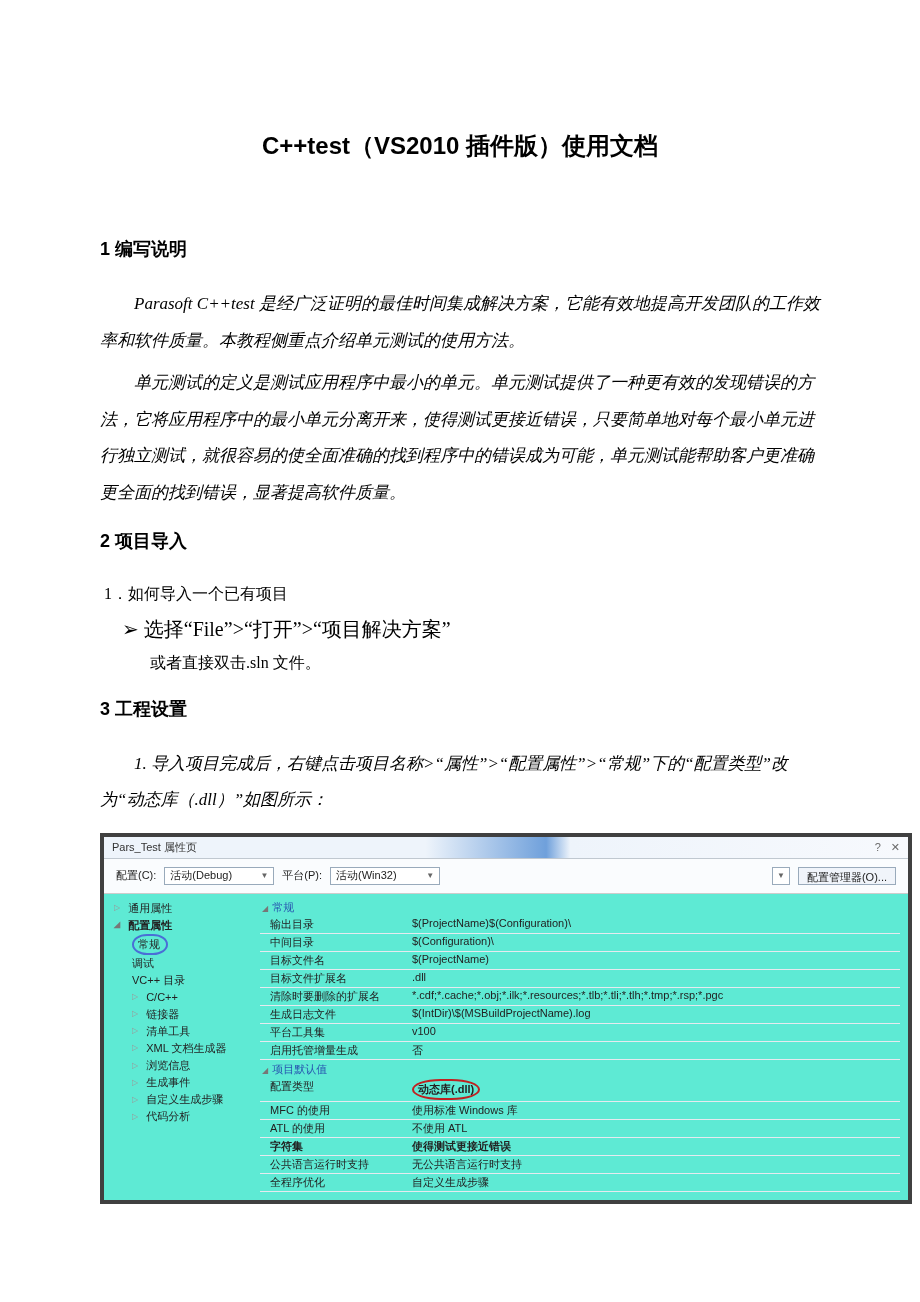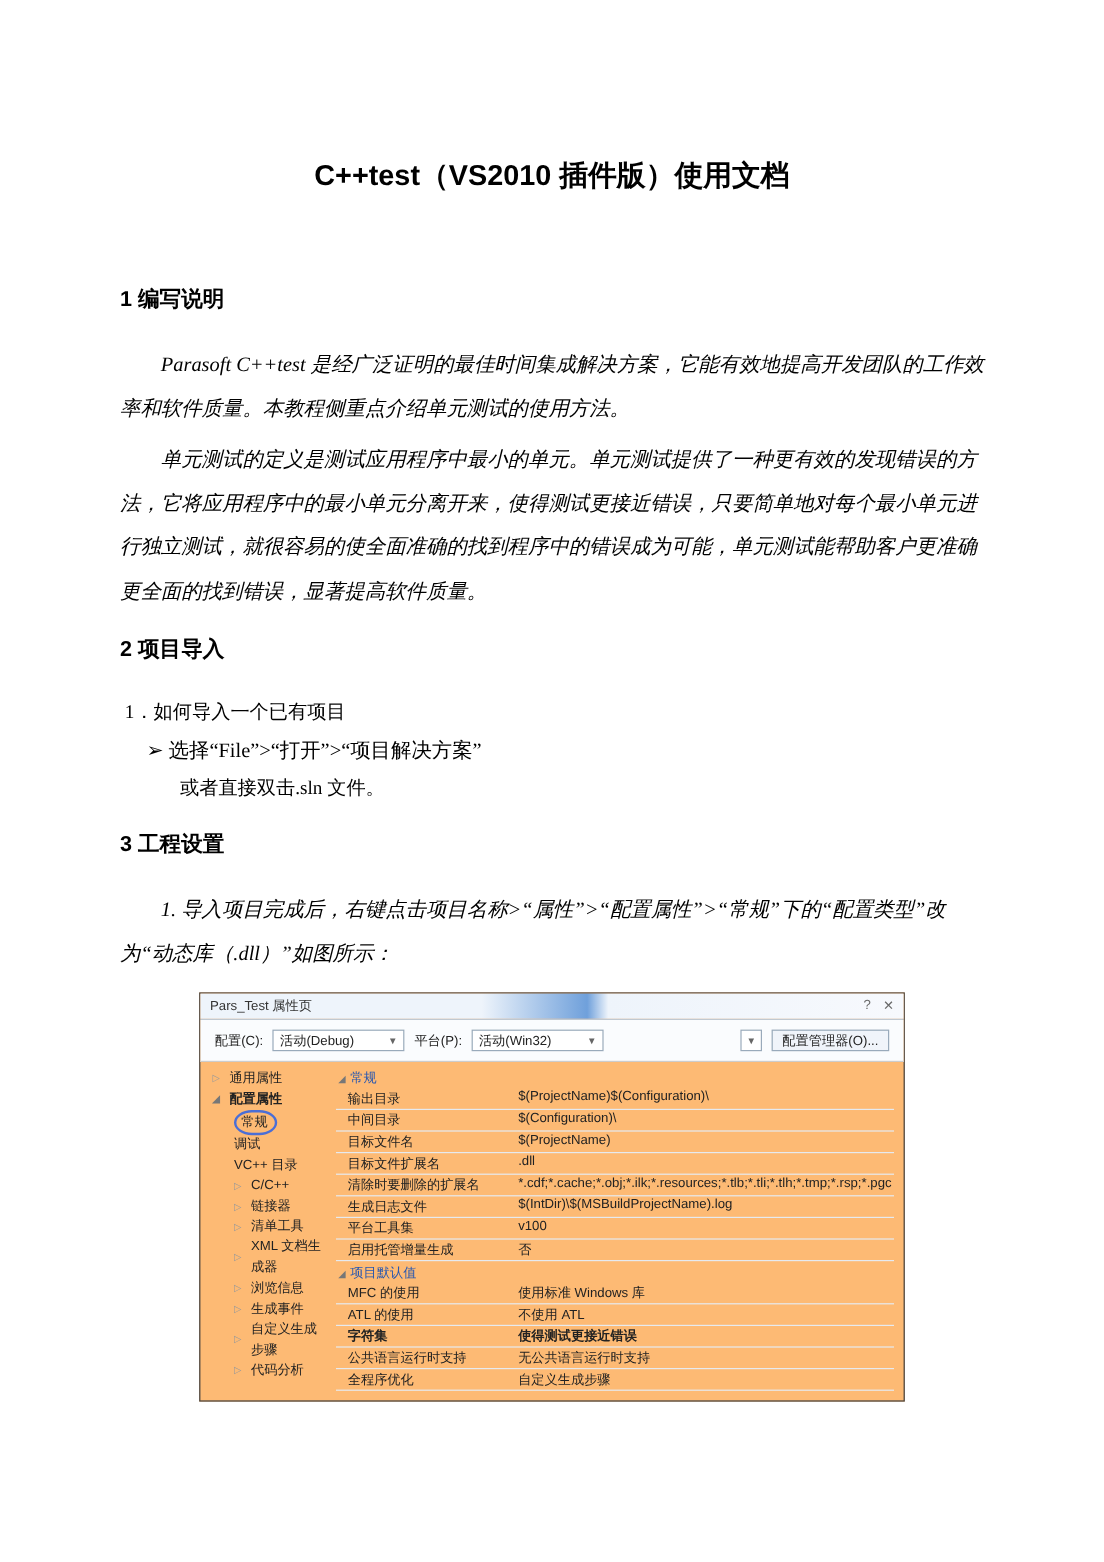--- a/index.html
+++ b/index.html
@@ -2,23 +2,23 @@
 <html><head>
   <meta charset="utf-8">
   <style>
     * { margin: 0; padding: 0; box-sizing: border-box; }
     body { width: 920px; background: #fff; font-family: "SimSun", "宋体", serif; color: #000; }
     .page { padding: 130px 100px 30px 100px; }
     h1 { font-family: "Microsoft YaHei", "SimHei", Arial, sans-serif; font-size: 24px; font-weight: bold; text-align: center; margin-bottom: 75px; }
     h2 { font-family: "Microsoft YaHei", "SimHei", Arial, sans-serif; font-size: 18px; font-weight: bold; margin-top: 18px; margin-bottom: 25px; color: #000; }
     p.body { font-size: 17px; line-height: 2.15; text-indent: 2em; margin-bottom: 6px; font-style: italic; }
     .list-item { font-size: 16px; line-height: 2.0; margin-left: 4px; }
-    .bullet-item { font-size: 17px; line-height: 1.9; margin-left: 22px; }
+    .bullet-item { font-size: 20px; line-height: 1.9; margin-left: 22px; }
     .sub-line { font-size: 16px; line-height: 1.9; margin-left: 50px; }
-    .screenshot { margin: 14px auto 0 auto; width: 588px; border: 1px solid #404040; background: #fdba74; font-family: "Microsoft YaHei", Tahoma, Arial, sans-serif; font-size: 11px; color: #222; position: relative; }
+    .screenshot { margin: 14px auto 0 auto; width: 812px; border: 4px solid #404040; background: #5eead4; font-family: "Microsoft YaHei", Tahoma, Arial, sans-serif; font-size: 11px; color: #222; position: relative; }
     .ss-titlebar { background: linear-gradient(to right, #eef4fb 40%, #6fa0db 55%, #eef4fb 58%, #f7f9fd); padding: 3px 8px; display: flex; justify-content: space-between; align-items: center; border-bottom: 1px solid #c0c8d0; }
     .ss-titlebar .t { font-size: 11px; color: #333; }
     .ss-titlebar .ctrls { display: flex; gap: 10px; font-size: 11px; color: #6a6a6a; }
     .ss-toolbar { padding: 8px 12px; border-bottom: 1px solid #ccc; display: flex; align-items: center; gap: 8px; background: #fafcfe; }
     .ss-toolbar span.lbl { font-size: 11px; }
     .ss-select { display:inline-flex; align-items:center; justify-content:space-between; border: 1px solid #9ab; background: #fff; padding: 1px 5px; font-size: 11px; min-width: 110px; height:18px; }
     .ss-select .dd { font-size:8px; color:#666; }
     .ss-btn { display:inline-block; border: 1px solid #9ab; background: #f0f4fa; padding: 2px 8px; font-size: 11px; height:18px; line-height:14px; }
     .spacer-flex { flex: 1; }
     .ss-body { display: flex; }
@@ -154,20 +154,24 @@
             <div class="prop-k">平台工具集</div>
             <div class="prop-v">v100</div>
           </div>
         <div class="prop-row">
             <div class="prop-k">启用托管增量生成</div>
             <div class="prop-v">否</div>
           </div>
 
         <div class="group-hdr expanded">项目默认值</div>
         <div class="prop-row">
+            <div class="prop-k">配置类型</div>
+            <div class="prop-v"><span class="oval-red bold">动态库(.dll)</span></div>
+          </div>
+        <div class="prop-row">
             <div class="prop-k">MFC 的使用</div>
             <div class="prop-v">使用标准 Windows 库</div>
           </div>
         <div class="prop-row">
             <div class="prop-k">ATL 的使用</div>
             <div class="prop-v">不使用 ATL</div>
           </div>
         <div class="prop-row">
             <div class="prop-k bold">字符集</div>
             <div class="prop-v bold">使得测试更接近错误</div>

